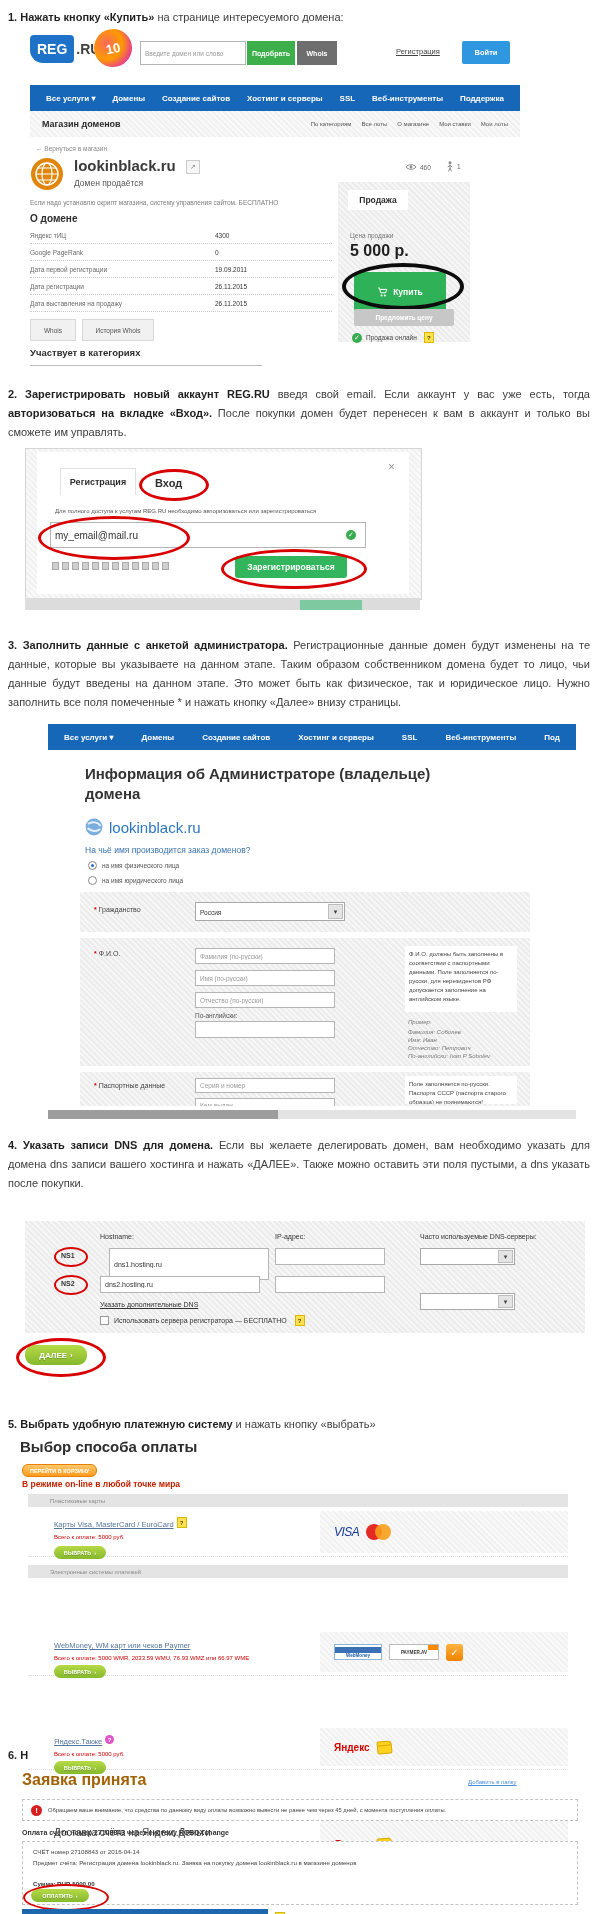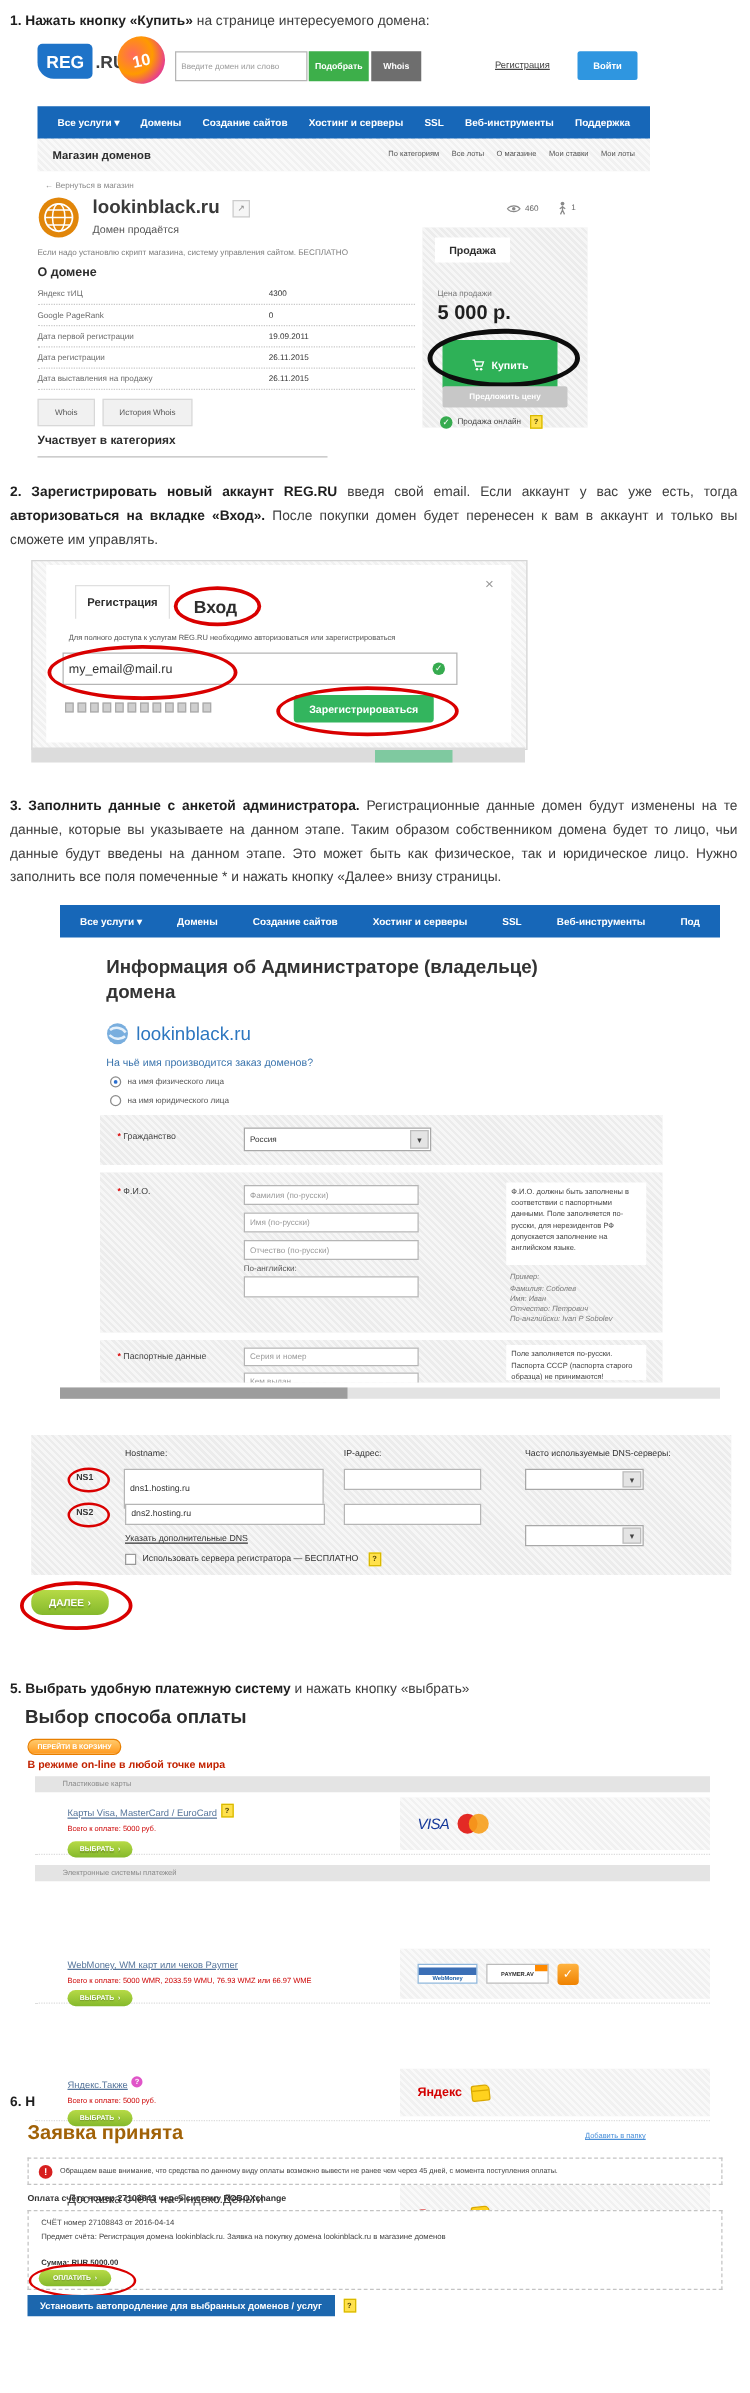--- a/index.html
+++ b/index.html
@@ -192,21 +192,21 @@
   </div>
 
   <p class="step" style="margin-top:26px"><b>2. Зарегистрировать новый аккаунт REG.RU</b><span> введя свой email. Если аккаунт у вас уже есть, тогда </span><b>авторизоваться на вкладке «Вход».</b><span> После покупки домен будет перенесен к вам в аккаунт и только вы сможете им управлять.</span></p>
 
   <div class="shot" style="height:168px;margin-top:6px">
     <div class="abs hatch2" style="left:25px;top:0;width:395px;height:150px;border:1px solid #d5d5d5"></div>
     <div class="abs" style="left:37px;top:4px;width:372px;height:142px;background:#fff"></div>
     <div class="abs" style="left:60px;top:20px;width:74px;height:26px;background:#fff;border:1px solid #e0e0e0;border-bottom:none;display:flex;align-items:center;justify-content:center;font-size:9px;font-weight:bold;color:#2d2d2d">
         <span>Регистрация</span>
       </div>
-    <span class="abs" style="left:155px;top:29px;font-size:14px;font-weight:bold;color:#2d2d2d;cursor:pointer">Вход</span>
+    <span class="abs" style="left:155px;top:29px;font-size:11px;font-weight:bold;color:#2d2d2d;cursor:pointer">Вход</span>
     <div class="oval redov" style="left:139px;top:21px;width:64px;height:26px"></div>
     <span class="abs" style="left:388px;top:12px;font-size:12px;color:#9a9a9a;cursor:pointer">×</span>
     <span class="abs" style="left:55px;top:60px;font-size:6px;color:#555;white-space:nowrap">Для полного доступа к услугам REG.RU необходимо авторизоваться или зарегистрироваться</span>
     <input class="inp abs" style="left: 50px; top: 74px; width: 316px; height: 26px; font-size: 10px;" value="my_email@mail.ru">
     <span class="chk abs" style="left:346px;top:82px">
         <span>✓</span>
       </span>
     <div class="oval redov" style="left:38px;top:68px;width:146px;height:38px"></div>
     <div class="icongrid abs" style="left:52px;top:114px">
         <i></i>
@@ -289,29 +289,30 @@
       <span class="abs" style="left:14px;top:10px;font-size:7px;color:#444"><span class="req">*</span> <span>Паспортные данные</span></span>
       <input class="inp abs" style="left: 115px; top: 6px; width: 140px; height: 15px; font-size: 6.5px;" placeholder="Серия и номер">
       <input class="inp abs" style="left: 115px; top: 26px; width: 140px; height: 15px; font-size: 6.5px;" placeholder="Кем выдан">
       <div class="hintbox abs" style="left:325px;top:4px;width:112px;height:28px;overflow:hidden"><span>Поле заполняется по-русски. Паспорта СССР (паспорта старого образца) не принимаются!</span></div>
     </div>
     <div class="abs" style="left:48px;top:386px;width:528px;height:9px;background:#e3e3e3">
       <div style="width:230px;height:9px;background:#9d9d9d"></div>
     </div>
   </div>
 
+  <p class="step" style="margin-top:16px"><b>4. Указать записи DNS для домена.</b><span> Если вы желаете делегировать домен, вам необходимо указать для домена dns записи вашего хостинга и нажать «ДАЛЕЕ». Также можно оставить эти поля пустыми, а dns указать после покупки.</span></p>
 
   <div class="shot" style="height:156px;margin-top:28px">
     <div class="abs hatch" style="left:25px;top:0;width:560px;height:112px">
       <span class="abs" style="left:75px;top:12px;font-size:7px;color:#333">Hostname:</span>
       <span class="abs" style="left:250px;top:12px;font-size:7px;color:#333">IP-адрес:</span>
       <span class="abs" style="left:395px;top:12px;font-size:7px;color:#333">Часто используемые DNS-серверы:</span>
       <span class="abs" style="left:36px;top:31px;font-size:7px;font-weight:bold;color:#333">NS1</span>
       <div class="oval redov" style="left:29px;top:26px;width:30px;height:16px;border-width:2px"></div>
-      <input class="inp abs" style="left: 74px; top: 27px; width: 160px; height: 32px; font-size: 7px;" value="dns1.hosting.ru">
+      <input class="inp abs" style="left: 84px; top: 27px; width: 160px; height: 32px; font-size: 7px;" value="dns1.hosting.ru">
       <input class="inp abs" style="left: 250px; top: 27px; width: 110px; height: 17px; font-size: 7px;">
       <div class="selbox abs" style="left:395px;top:27px;width:95px;height:17px">
           <span class="selarr">
             <span>▾</span>
           </span>
         </div>
       <span class="abs" style="left:36px;top:59px;font-size:7px;font-weight:bold;color:#333">NS2</span>
       <div class="oval redov" style="left:29px;top:54px;width:30px;height:16px;border-width:2px"></div>
       <input class="inp abs" style="left: 75px; top: 55px; width: 160px; height: 17px; font-size: 7px;" value="dns2.hosting.ru">
       <input class="inp abs" style="left: 250px; top: 55px; width: 110px; height: 17px; font-size: 7px;">

